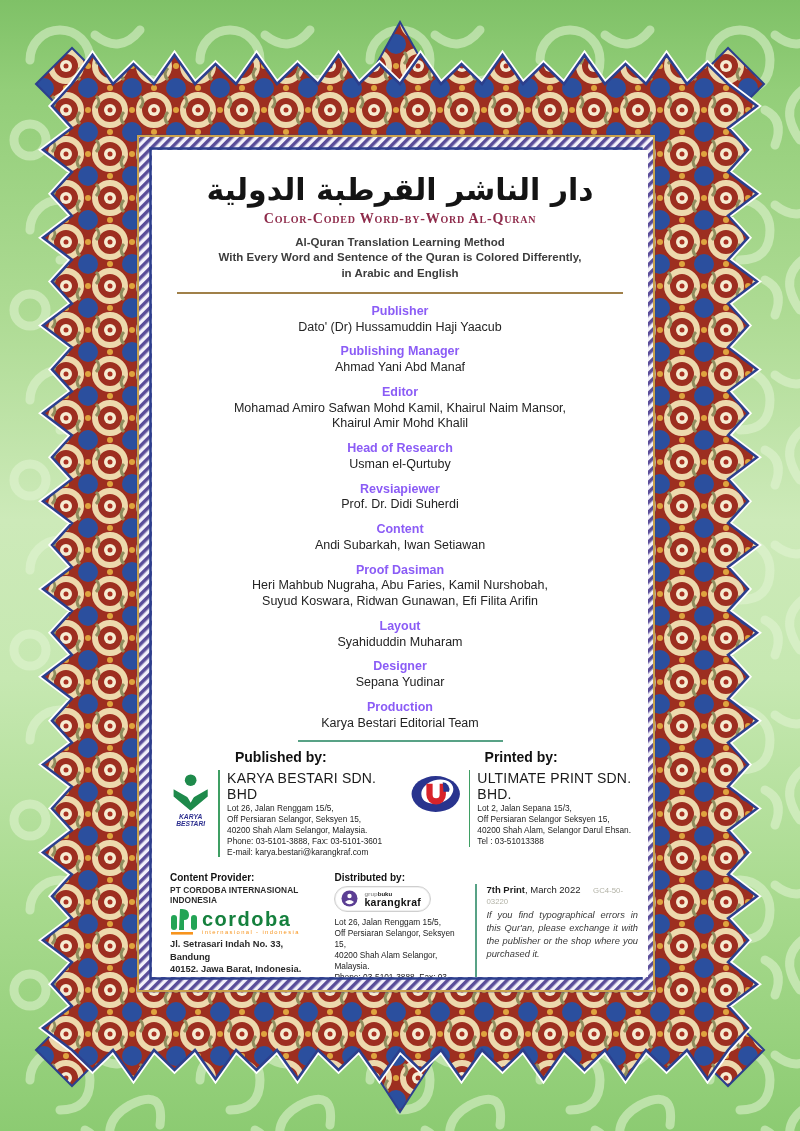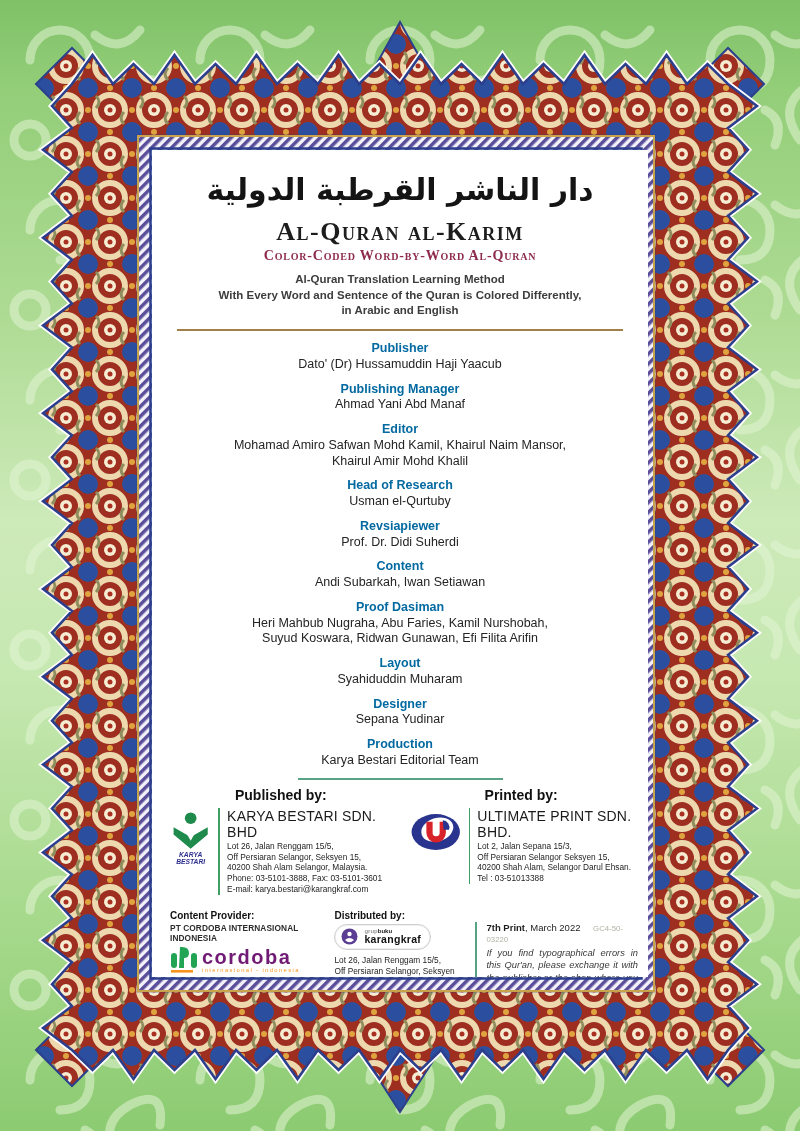--- a/index.html
+++ b/index.html
@@ -12,38 +12,38 @@
   .arabic{margin-top:22px;font-family:"DejaVu Sans",sans-serif;font-weight:bold;font-size:30px;
     line-height:1.2;color:#141414;direction:rtl;}
   .title{margin:10px 0 0 0;font-family:"Liberation Serif",serif;font-variant:small-caps;
     font-weight:600;font-size:26px;letter-spacing:1.5px;color:#1d1d1d;line-height:1.05;}
   .subtitle{margin:3px 0 0 0;font-family:"Liberation Serif",serif;font-variant:small-caps;
     font-weight:600;font-size:14px;letter-spacing:.8px;color:#8e2b4b;line-height:1.15;}
   .desc{margin:8px auto 0;font-size:11.5px;font-weight:600;color:#3d3d3d;line-height:1.33;white-space:pre-line;}
   .rule-gold{border:none;border-top:2px solid #a08049;width:90%;margin:11px auto 0;}
   .credits{margin-top:10px;}
   .credit{margin-bottom:9px;}
-  .role{font-size:12.5px;font-weight:bold;color:#0369a1;line-height:1.26;}
+  .role{font-size:12.5px;font-weight:bold;color:#8b5cf6;line-height:1.26;}
   .names{font-size:12.5px;color:#242424;line-height:1.26;white-space:pre-line;}
   .rule-green{border:none;border-top:2px solid #58a286;width:205px;margin:8px auto 7px;}
   .pub-row{display:flex;justify-content:space-between;padding:0 16px 0 18px;text-align:left;}
   .pub-col{width:48%;}
   .pub-head{font-size:14px;font-weight:bold;color:#111;text-align:center;margin-bottom:5px;}
   .pub-inner{display:flex;align-items:flex-start;gap:7px;}
   .vline{width:2px;align-self:stretch;background:#3f9e63;}
   .company{font-size:14px;font-weight:400;color:#1b1b1b;letter-spacing:.2px;margin-bottom:1px;}
   .addr{font-size:8.3px;color:#232323;line-height:1.3;white-space:pre-line;}
   .bottom-row{display:flex;margin-top:15px;padding:0 10px 0 18px;text-align:left;gap:10px;}
   .cp-col{flex:0 0 33%;}
   .dist-col{flex:0 0 28%;}
   .print-col{flex:1 1 auto;border-left:2px solid #58a286;padding-left:9px;margin-top:12px;}
   .mini-head{font-size:10px;font-weight:bold;color:#111;margin-bottom:2px;}
   .cp-company{font-size:8.3px;font-weight:bold;color:#2c2c2c;letter-spacing:.1px;margin-bottom:3px;}
   .cordoba-logo{display:flex;align-items:flex-end;gap:4px;margin:2px 0 3px;}
-  .cordoba-word{font-size:20px;font-weight:800;color:#701a75;letter-spacing:1.5px;line-height:.9;}
+  .cordoba-word{font-size:20px;font-weight:800;color:#15803d;letter-spacing:1.5px;line-height:.9;}
   .cordoba-tag{font-size:5.8px;color:#f7941d;letter-spacing:1.4px;margin-top:1px;}
   .cp-addr{font-size:9.3px;font-weight:600;color:#2a2a2a;line-height:1.32;white-space:pre-line;margin-top:2px;}
   .pill{display:inline-flex;align-items:center;gap:6px;background:#fff;border:1px solid #cfcfcf;
     border-radius:14px;padding:3px 9px 4px 6px;margin:1px 0 5px;box-shadow:0 0 0 1px #f0f0f0 inset;}
   .kk-texts{line-height:1;}
   .kk-top{font-size:6px;font-weight:bold;}
   .kk-grup{color:#9a9a9a;} .kk-buku{color:#1a1a1a;}
   .kk-word{font-size:10.5px;font-weight:bold;color:#101010;letter-spacing:.3px;}
   .dist-addr{font-size:8.3px;color:#232323;line-height:1.32;white-space:pre-line;}
   .print-line{font-size:9.5px;color:#1d1d1d;}
@@ -96,21 +96,20 @@
         <path d="M72 84 L92.5 55 L113 84 L133.5 64 L154 84 L174.5 55 L195 84 L215.5 64 L236 84 L256.5 55 L277 84 L297.5 64 L318 84 L338.5 55 L359 84 L379.5 64 L400 84 L420.5 55 L441 84 L461.5 64 L482 84 L502.5 55 L523 84 L543.5 64 L564 84 L584.5 55 L605 84 L625.5 64 L646 84 L666.5 55 L687 84 L707.5 64 L728 84 L757 105.95454545454545 L728 127.9090909090909 L748 149.86363636363637 L728 171.8181818181818 L757 193.77272727272725 L728 215.72727272727272 L748 237.6818181818182 L728 259.6363636363636 L757 281.59090909090907 L728 303.5454545454545 L748 325.49999999999994 L728 347.4545454545454 L757 369.4090909090909 L728 391.3636363636364 L748 413.3181818181818 L728 435.27272727272725 L757 457.2272727272727 L728 479.18181818181813 L748 501.13636363636357 L728 523.090909090909 L757 545.0454545454545 L728 566.9999999999999 L748 588.9545454545455 L728 610.9090909090909 L757 632.8636363636364 L728 654.8181818181818 L748 676.7727272727273 L728 698.7272727272726 L757 720.6818181818182 L728 742.6363636363636 L748 764.5909090909091 L728 786.5454545454545 L757 808.5 L728 830.4545454545454 L748 852.4090909090909 L728 874.3636363636363 L757 896.3181818181818 L728 918.2727272727271 L748 940.2272727272727 L728 962.1818181818181 L757 984.1363636363636 L728 1006.090909090909 L748 1028.0454545454545 L728 1050 L707.5 1079 L687 1050 L666.5 1070 L646 1050 L625.5 1079 L605 1050 L584.5 1070 L564 1050 L543.5 1079 L523 1050 L502.5 1070 L482 1050 L461.5 1079 L441 1050 L420.5 1070 L400 1050 L379.5 1079 L359 1050 L338.5 1070 L318 1050 L297.5 1079 L277 1050 L256.5 1070 L236 1050 L215.5 1079 L195 1050 L174.5 1070 L154 1050 L133.5 1079 L113 1050 L92.5 1070 L72 1050 L43 1028.0454545454545 L72 1006.0909090909091 L52 984.1363636363636 L72 962.1818181818182 L43 940.2272727272727 L72 918.2727272727274 L52 896.3181818181818 L72 874.3636363636364 L43 852.4090909090909 L72 830.4545454545455 L52 808.5 L72 786.5454545454546 L43 764.590909090909 L72 742.6363636363636 L52 720.6818181818181 L72 698.7272727272727 L43 676.7727272727273 L72 654.8181818181819 L52 632.8636363636364 L72 610.909090909091 L43 588.9545454545455 L72 567.0000000000001 L52 545.0454545454545 L72 523.0909090909091 L43 501.1363636363637 L72 479.18181818181824 L52 457.2272727272728 L72 435.27272727272737 L43 413.3181818181818 L72 391.3636363636364 L52 369.40909090909093 L72 347.4545454545455 L43 325.50000000000006 L72 303.5454545454546 L52 281.5909090909092 L72 259.63636363636374 L43 237.6818181818183 L72 215.72727272727283 L52 193.7727272727273 L72 171.81818181818184 L43 149.86363636363643 L72 127.90909090909096 L52 105.95454545454554 L72 84.00000000000009 Z M138 136 L138 991 L654 991 L654 136 Z" fill="none" stroke="#ffffff" stroke-width="6"></path>
         <path d="M72 84 L92.5 55 L113 84 L133.5 64 L154 84 L174.5 55 L195 84 L215.5 64 L236 84 L256.5 55 L277 84 L297.5 64 L318 84 L338.5 55 L359 84 L379.5 64 L400 84 L420.5 55 L441 84 L461.5 64 L482 84 L502.5 55 L523 84 L543.5 64 L564 84 L584.5 55 L605 84 L625.5 64 L646 84 L666.5 55 L687 84 L707.5 64 L728 84 L757 105.95454545454545 L728 127.9090909090909 L748 149.86363636363637 L728 171.8181818181818 L757 193.77272727272725 L728 215.72727272727272 L748 237.6818181818182 L728 259.6363636363636 L757 281.59090909090907 L728 303.5454545454545 L748 325.49999999999994 L728 347.4545454545454 L757 369.4090909090909 L728 391.3636363636364 L748 413.3181818181818 L728 435.27272727272725 L757 457.2272727272727 L728 479.18181818181813 L748 501.13636363636357 L728 523.090909090909 L757 545.0454545454545 L728 566.9999999999999 L748 588.9545454545455 L728 610.9090909090909 L757 632.8636363636364 L728 654.8181818181818 L748 676.7727272727273 L728 698.7272727272726 L757 720.6818181818182 L728 742.6363636363636 L748 764.5909090909091 L728 786.5454545454545 L757 808.5 L728 830.4545454545454 L748 852.4090909090909 L728 874.3636363636363 L757 896.3181818181818 L728 918.2727272727271 L748 940.2272727272727 L728 962.1818181818181 L757 984.1363636363636 L728 1006.090909090909 L748 1028.0454545454545 L728 1050 L707.5 1079 L687 1050 L666.5 1070 L646 1050 L625.5 1079 L605 1050 L584.5 1070 L564 1050 L543.5 1079 L523 1050 L502.5 1070 L482 1050 L461.5 1079 L441 1050 L420.5 1070 L400 1050 L379.5 1079 L359 1050 L338.5 1070 L318 1050 L297.5 1079 L277 1050 L256.5 1070 L236 1050 L215.5 1079 L195 1050 L174.5 1070 L154 1050 L133.5 1079 L113 1050 L92.5 1070 L72 1050 L43 1028.0454545454545 L72 1006.0909090909091 L52 984.1363636363636 L72 962.1818181818182 L43 940.2272727272727 L72 918.2727272727274 L52 896.3181818181818 L72 874.3636363636364 L43 852.4090909090909 L72 830.4545454545455 L52 808.5 L72 786.5454545454546 L43 764.590909090909 L72 742.6363636363636 L52 720.6818181818181 L72 698.7272727272727 L43 676.7727272727273 L72 654.8181818181819 L52 632.8636363636364 L72 610.909090909091 L43 588.9545454545455 L72 567.0000000000001 L52 545.0454545454545 L72 523.0909090909091 L43 501.1363636363637 L72 479.18181818181824 L52 457.2272727272728 L72 435.27272727272737 L43 413.3181818181818 L72 391.3636363636364 L52 369.40909090909093 L72 347.4545454545455 L43 325.50000000000006 L72 303.5454545454546 L52 281.5909090909092 L72 259.63636363636374 L43 237.6818181818183 L72 215.72727272727283 L52 193.7727272727273 L72 171.81818181818184 L43 149.86363636363643 L72 127.90909090909096 L52 105.95454545454554 L72 84.00000000000009 Z M138 136 L138 991 L654 991 L654 136 Z" fill="url(#pArab)" fill-rule="evenodd" stroke="#2c3f8d" stroke-width="2.5"></path>
         <path d="M138 136 H654 V991 H138 Z M152 150 H640 V977 H152 Z" fill="url(#pStripe)" fill-rule="evenodd"></path>
         <rect x="138" y="136" width="516" height="855" fill="none" stroke="#c9a24c" stroke-width="2"></rect>
         <rect x="150.5" y="148.5" width="491" height="830" fill="none" stroke="#2c3f8d" stroke-width="2.5"></rect>
       </svg>
     </div>
 
   <div class="panel">
     <div class="arabic">دار الناشر القرطبة الدولية</div>
-    <h1 class="title">Al-Quran al-Karim</h1>
     <h2 class="subtitle">Color-Coded Word-by-Word Al-Quran</h2>
     <div class="desc">Al-Quran Translation Learning Method
 With Every Word and Sentence of the Quran is Colored Differently,
 in Arabic and English</div>
     <hr class="rule-gold">
 
     <div class="credits">
 
         <div class="credit">
           <div class="role">Publisher</div>

